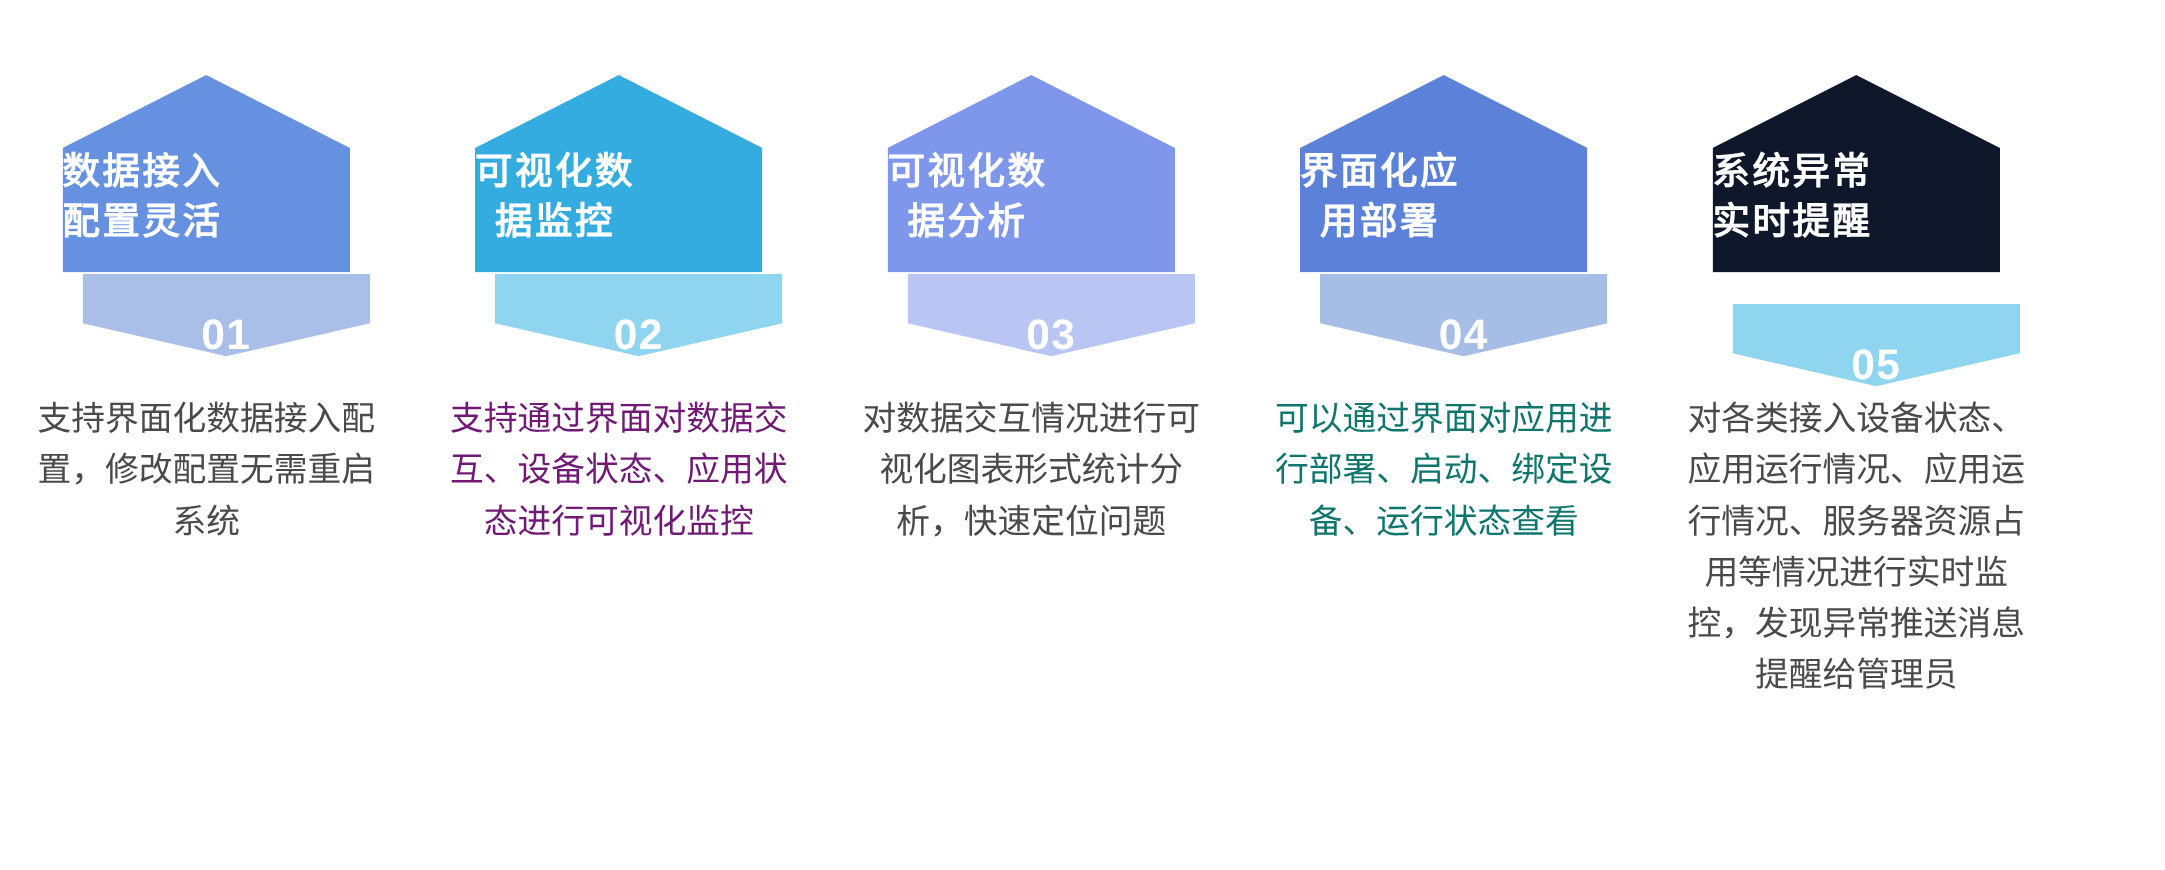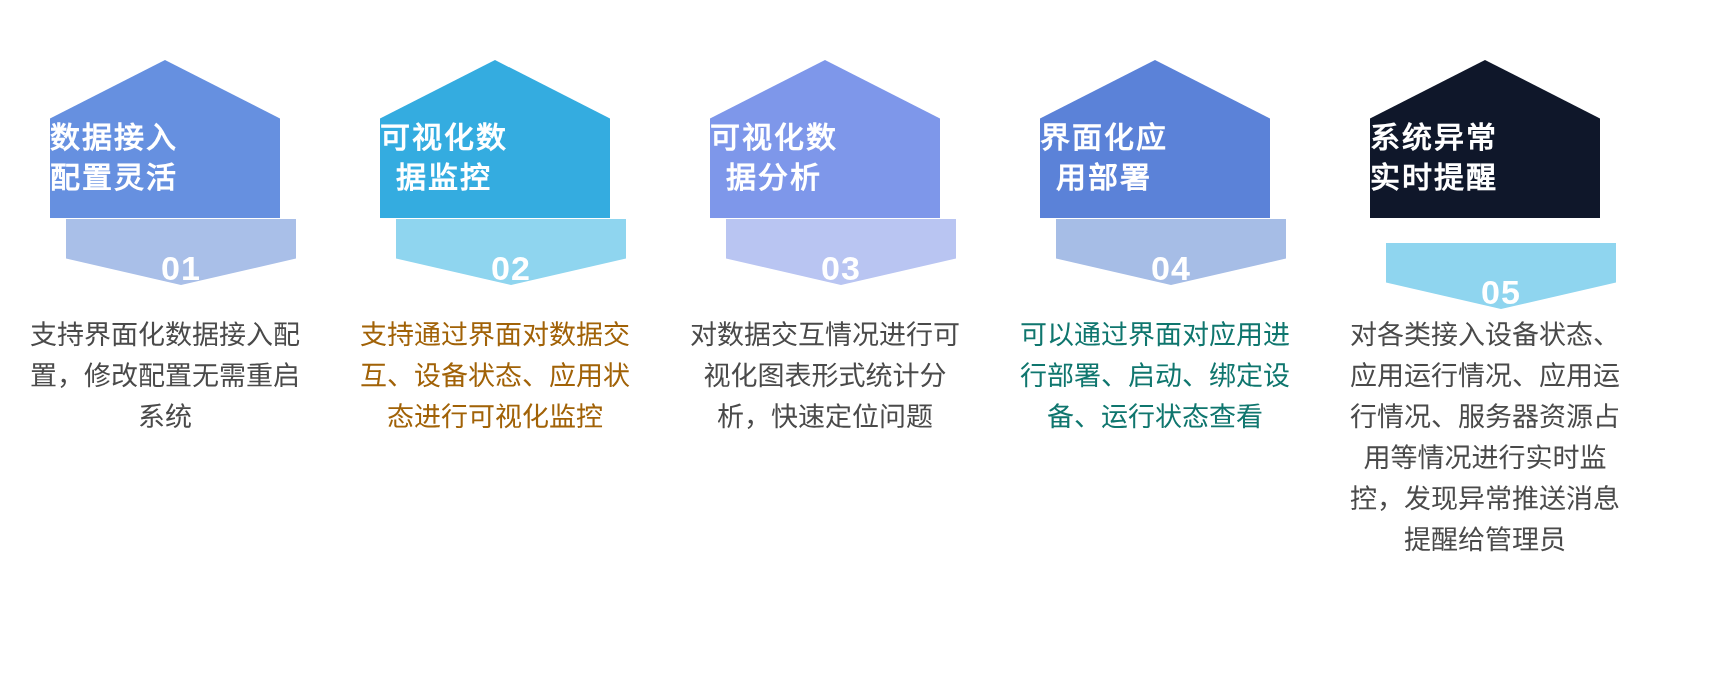--- a/index.html
+++ b/index.html
@@ -133,21 +133,21 @@
     <div class="card">
       <div class="badge">
         <div class="badge-top" style="background-color: rgb(52, 172, 224);">
           <div class="badge-title">可视化数
 据监控</div>
         </div>
         <div class="badge-bottom" style="background-color: rgb(143, 213, 239);">
           <div class="badge-number">02</div>
         </div>
       </div>
-      <div class="card-desc" style="color: #a16207; text-align: center;">支持通过界面对数据交互、设备状态、应用状态进行可视化监控</div>
+      <div class="card-desc" style="color: #701a75; text-align: center;">支持通过界面对数据交互、设备状态、应用状态进行可视化监控</div>
     </div>
 
     <div class="card">
       <div class="badge">
         <div class="badge-top" style="background-color: rgb(126, 151, 234);">
           <div class="badge-title">可视化数
 据分析</div>
         </div>
         <div class="badge-bottom" style="background-color: rgb(185, 197, 242);">
           <div class="badge-number">03</div>

